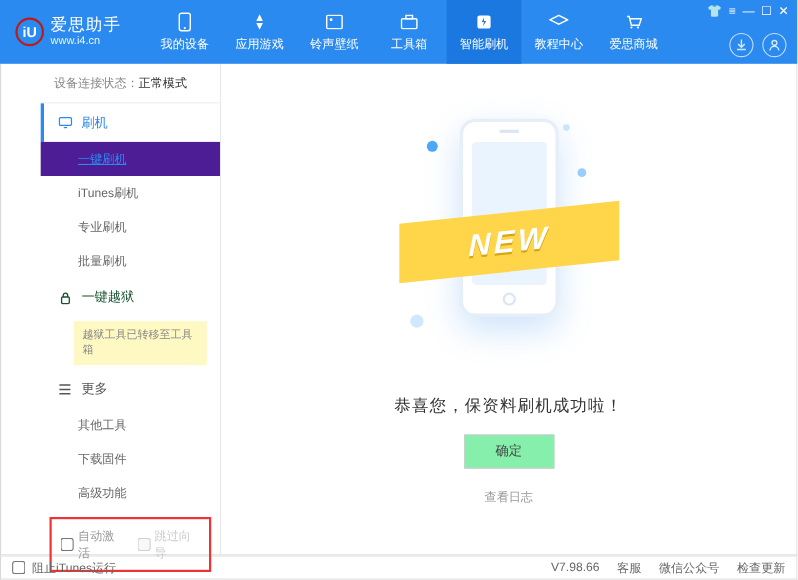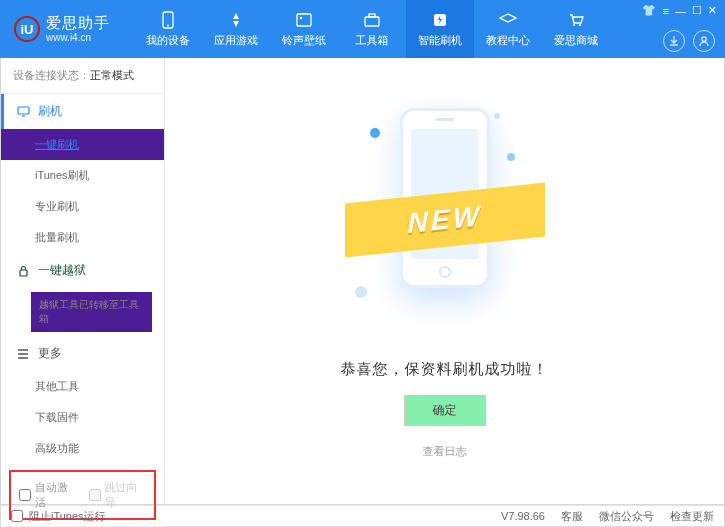--- a/index.html
+++ b/index.html
@@ -17,28 +17,28 @@
 .top-nav-icon { width: 20px; height: 20px; display: flex; align-items: center; justify-content: center; }
 .top-nav-icon svg { fill: #fff; }
 .top-nav-label { font-size: 11px; }
 .header-right { position: absolute; right: 8px; top: 4px; display: flex; gap: 6px; align-items: center; color: #fff; font-size: 11px; }
 .header-right span { cursor: pointer; }
 .header-circles { position: absolute; right: 10px; bottom: 6px; display: flex; gap: 8px; }
 .circle-icon { width: 22px; height: 22px; border: 1.5px solid rgba(255,255,255,0.7); border-radius: 50%; display: flex; align-items: center; justify-content: center; cursor: pointer; }
 .circle-icon svg { fill: rgba(255,255,255,0.8); }
 
 .body-row { display: flex; height: 447px; border: 1px solid #d9d9d9; border-top: none; }
-.sidebar { width: 164px; border-right: 1px solid #e8e8e8; display: flex; flex-direction: column; }
+.sidebar { width: 164px; border-right: 1px solid #e8e8e8; display: flex; flex-direction: column; margin-left: 36px; }
 .device-status { padding: 10px 12px; font-size: 11px; color: #888; border-bottom: 1px solid #eee; }
 .device-status b { color: #333; font-weight: 500; }
 .side-section { border-left: 3px solid transparent; padding: 9px 12px; font-size: 12px; color: #555; display: flex; align-items: center; gap: 8px; cursor: pointer; }
 .side-section.active-head { border-left-color: #2b8aef; color: #2b8aef; font-weight: 500; }
 .side-sub { padding: 8px 12px 8px 34px; font-size: 11px; color: #666; cursor: pointer; }
 .side-sub.active { background: #4c1d95; color: #2b8aef; text-decoration: underline; }
-.side-note { margin: 4px 12px 4px 30px; background: #4c1d95; color: #888; font-size: 10px; padding: 6px 8px; line-height: 1.4; }
+.side-note { margin: 4px 12px 4px 30px; background: #fef9c3; color: #888; font-size: 10px; padding: 6px 8px; line-height: 1.4; }
 .side-icon { width: 14px; height: 14px; display: inline-flex; align-items: center; justify-content: center; }
 .side-icon svg { fill: currentColor; }
 
 .red-box { border: 2px solid #e33; margin: 6px 8px; padding: 8px; display: flex; gap: 12px; font-size: 11px; color: #999; }
 .red-box label { display: flex; align-items: center; gap: 4px; }
 .red-box input { width: 12px; height: 12px; }
 
 .device-info { padding: 6px 12px; border-top: 1px solid #eee; }
 
 .main { flex: 1; position: relative; display: flex; flex-direction: column; align-items: center; padding-top: 40px; }

